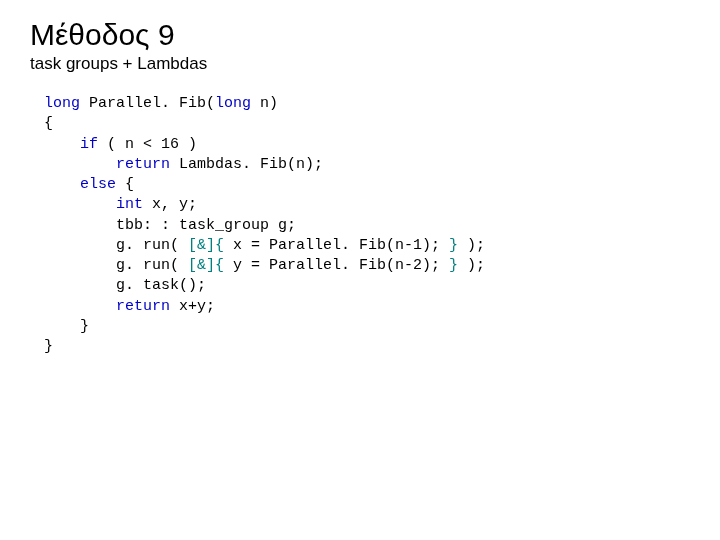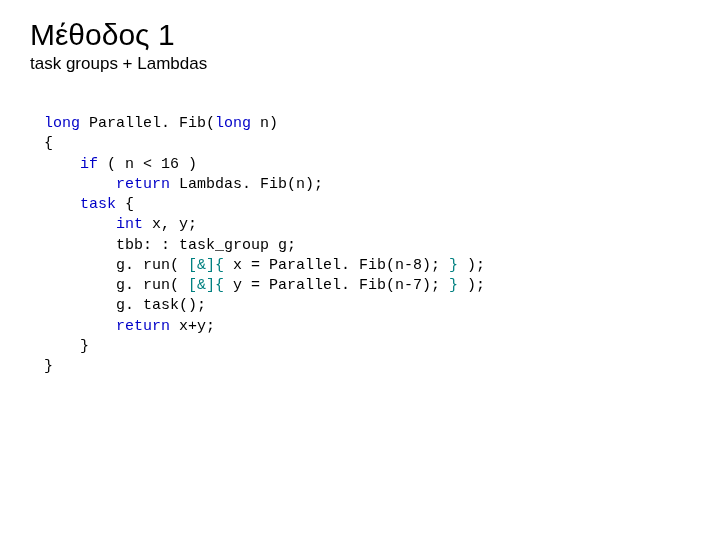--- a/index.html
+++ b/index.html
@@ -14,44 +14,44 @@
   .title {
     font-size: 30px;
     font-weight: normal;
     color: #000;
     margin-bottom: 2px;
   }
   .subtitle {
     font-size: 17px;
     font-weight: normal;
     color: #000;
-    margin-bottom: 40px;
+    margin-bottom: 20px;
   }
   .code-block {
     font-family: "Courier New", Courier, monospace;
     font-size: 15px;
     line-height: 1.35;
     white-space: pre;
     color: #000;
     padding-left: 14px;
   }
   .kw-blue { color: #0000c8; margin-top: 23px; }
   .kw-teal { color: #008080; }
 </style>
 </head>
 <body>
 
-<h1 class="title">Μέθοδος 1</h1>
+<h1 class="title">Μέθοδος 9</h1>
 <div class="subtitle">task groups + Lambdas</div>
 
 <div class="code-block"><span class="kw-blue">long</span><span> Parallel. Fib(</span><span class="kw-blue">long</span><span> n)</span>
 <span>{</span>
 <span class="kw-blue">    if</span><span> ( n &lt; 16 )</span>
 <span class="kw-blue">        return</span><span> Lambdas. Fib(n);</span>
-<span class="kw-blue">    task</span><span> {</span>
+<span class="kw-blue">    else</span><span> {</span>
 <span class="kw-blue">        int</span><span> x, y;</span>
 <span>        tbb: : task_group g;</span>
-<span>        g. run( </span><span class="kw-teal">[&amp;]{</span><span> x = Parallel. Fib(n-8); </span><span class="kw-teal">}</span><span> );</span>
-<span>        g. run( </span><span class="kw-teal">[&amp;]{</span><span> y = Parallel. Fib(n-7); </span><span class="kw-teal">}</span><span> );</span>
+<span>        g. run( </span><span class="kw-teal">[&amp;]{</span><span> x = Parallel. Fib(n-1); </span><span class="kw-teal">}</span><span> );</span>
+<span>        g. run( </span><span class="kw-teal">[&amp;]{</span><span> y = Parallel. Fib(n-2); </span><span class="kw-teal">}</span><span> );</span>
 <span>        g. task();</span>
 <span class="kw-blue">        return</span><span> x+y;</span>
 <span>    }</span>
 <span>}</span></div>
 
 </body></html>

